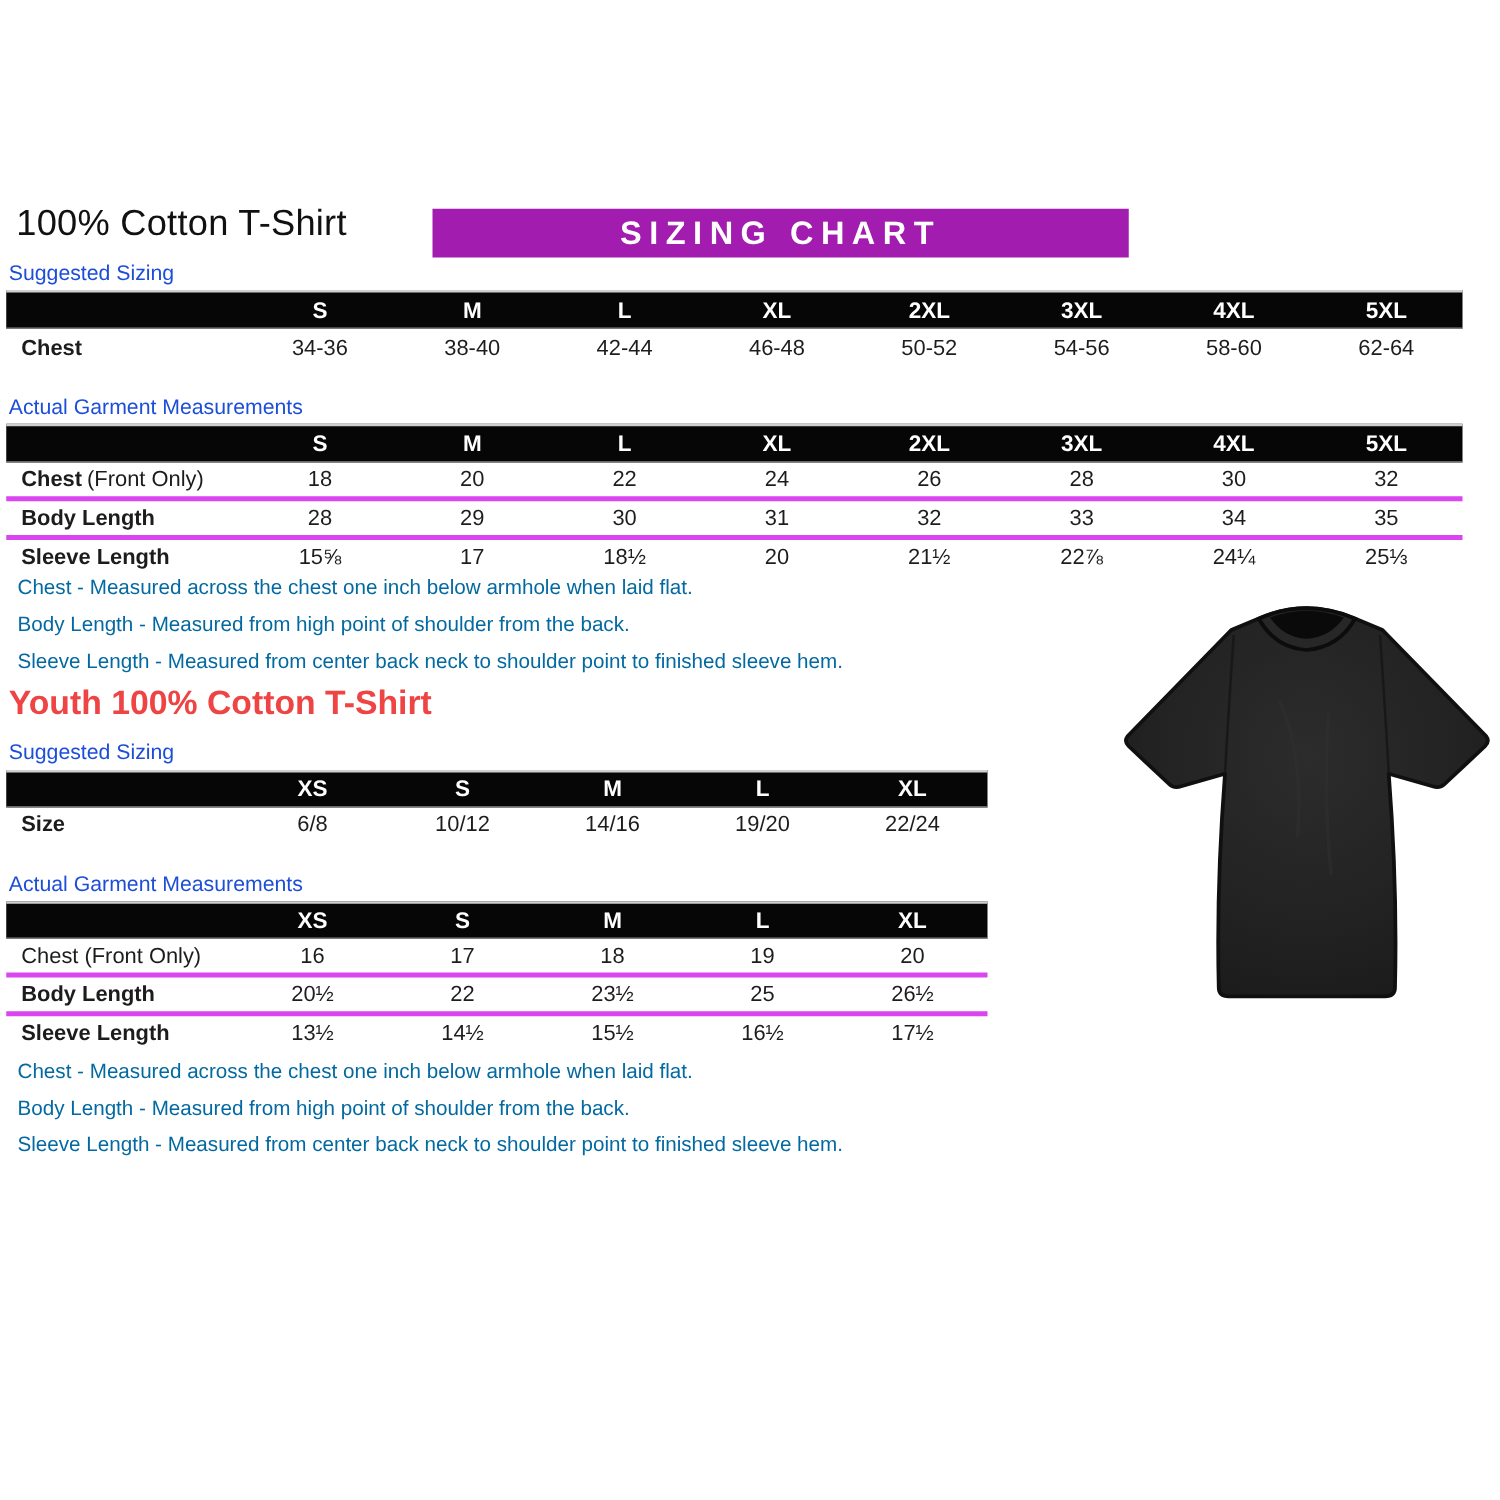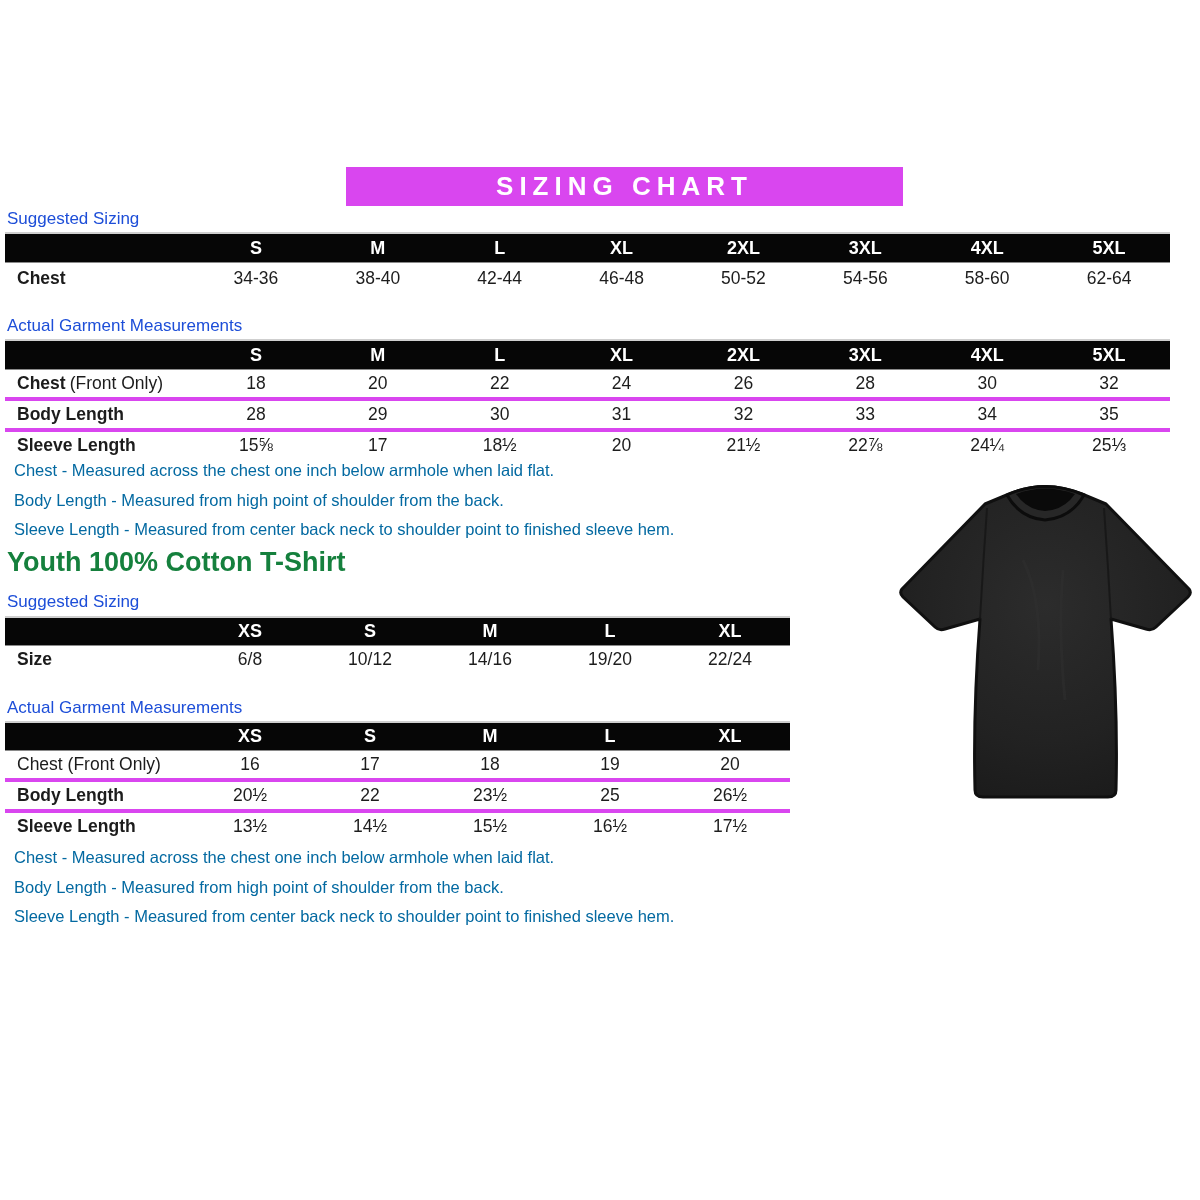--- a/index.html
+++ b/index.html
@@ -1,47 +1,48 @@
 <!DOCTYPE html>
 <html><head>
 <meta charset="utf-8">
 <style>
   html,body{margin:0;padding:0;background:#fff;}
   .canvas{
     position:relative;width:1200px;height:1200px;background:#ffffff;
     font-family:"Liberation Sans","DejaVu Sans",sans-serif;color:#1c1c1c;overflow:hidden;
   }
   .main-title{position:absolute;left:13px;top:163px;margin:0;font-size:29px;font-weight:400;color:#111;letter-spacing:0.2px;}
-  .banner{position:absolute;left:346px;top:167px;width:557px;height:39px;background:#d946ef;display:flex;align-items:center;justify-content:center;}
+  .banner{position:absolute;left:346px;top:167px;width:557px;height:39px;background:#a21caf;display:flex;align-items:center;justify-content:center;}
   .banner-text{color:#fff;font-weight:700;font-size:26px;letter-spacing:6px;}
   .sec-label{position:absolute;left:7px;font-size:17px;color:#1d4ed8;}
   .tbl{position:absolute;left:5px;}
   .tbl.adult{width:1165px;}
   .tbl.youth{width:785px;}
   .thead{display:flex;align-items:center;background:#060606;height:28px;border-top:2px solid #cfcfcf;border-bottom:1px solid #8a8a8a;}
   .youth .thead{height:27px;}
   .thead .cell{color:#ffffff;font-weight:700;font-size:18px;}
   .lbl{width:190px;padding-left:12px;box-sizing:border-box;text-align:left;font-size:17.5px;}
   .youth .lbl{width:185px;}
   .cell{flex:1;text-align:center;font-size:17.5px;color:#1d1d1d;}
   .trow{display:flex;align-items:center;height:30px;}
   .youth .trow{height:26px;}
   .actual .trow{height:27px;}
   .actual .trow + .trow{border-top:4px solid #d946ef;}
   .b{font-weight:700;}
   .sfx{margin-left:4px;}
   .notes{position:absolute;left:14px;font-size:16.5px;line-height:29.5px;color:#0369a1;}
-  .youth-title{position:absolute;left:7px;top:547px;margin:0;font-size:27px;font-weight:700;color:#15803d;}
+  .youth-title{position:absolute;left:7px;top:547px;margin:0;font-size:27px;font-weight:700;color:#ef4444;}
   .shirt{position:absolute;left:893px;top:470px;width:305px;height:340px;}
 </style>
 </head>
 <body>
 
 <div class="canvas">
 
+  <h1 class="main-title">100% Cotton T-Shirt</h1>
 
   <div class="banner">
     <span class="banner-text">SIZING CHART</span>
   </div>
 
   <div class="sec-label" style="top:209px;">Suggested Sizing</div>
 
   <div class="tbl adult" style="top:232px;">
     <div class="thead">
       <div class="lbl"></div>

